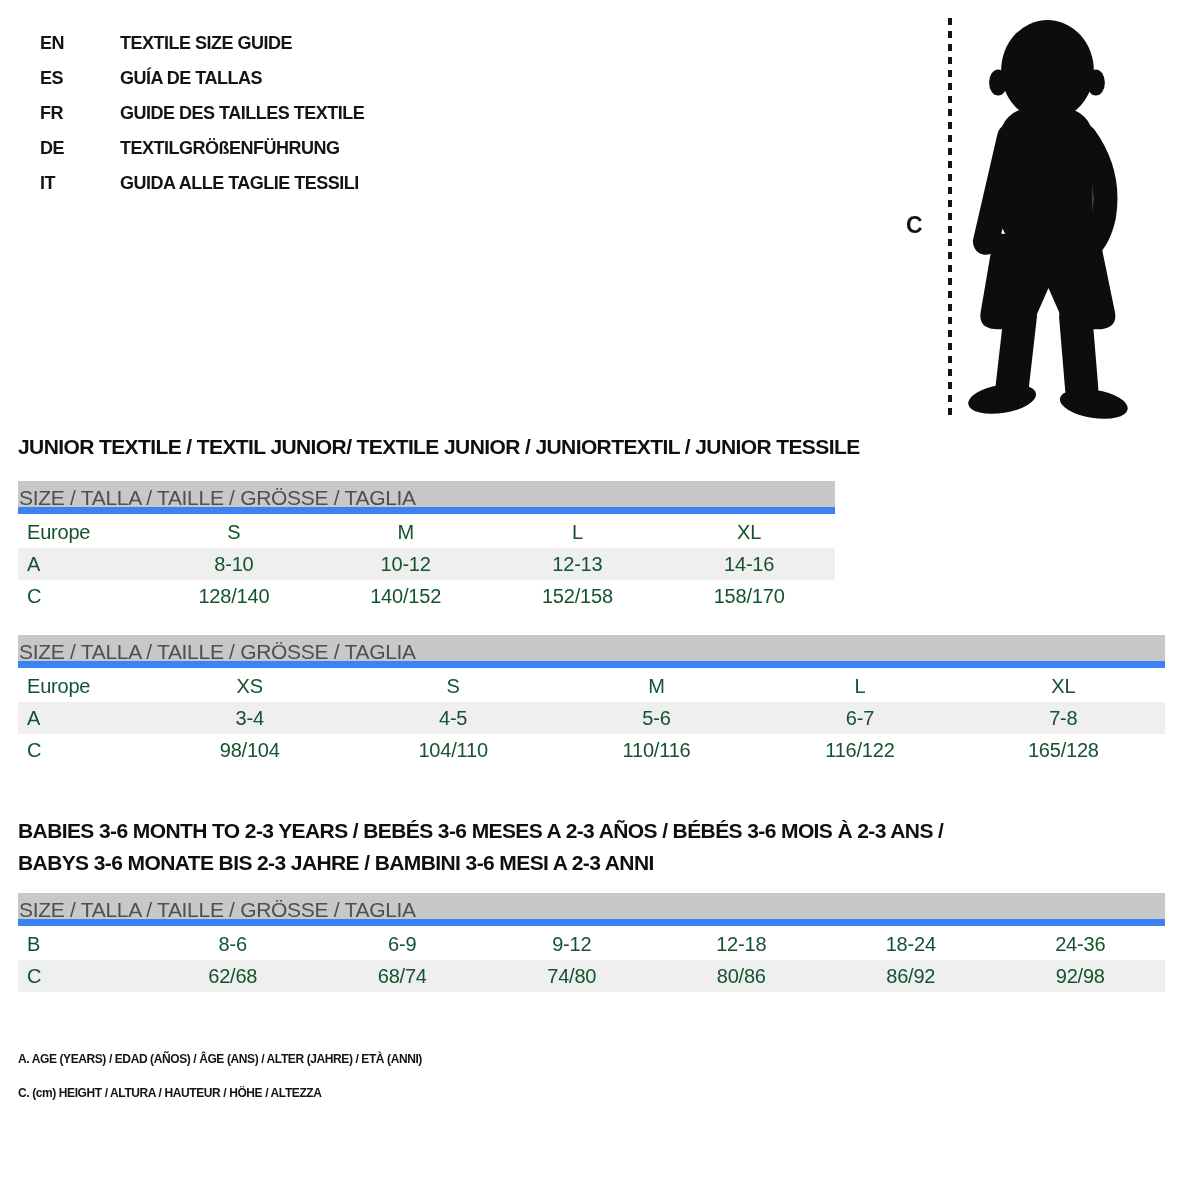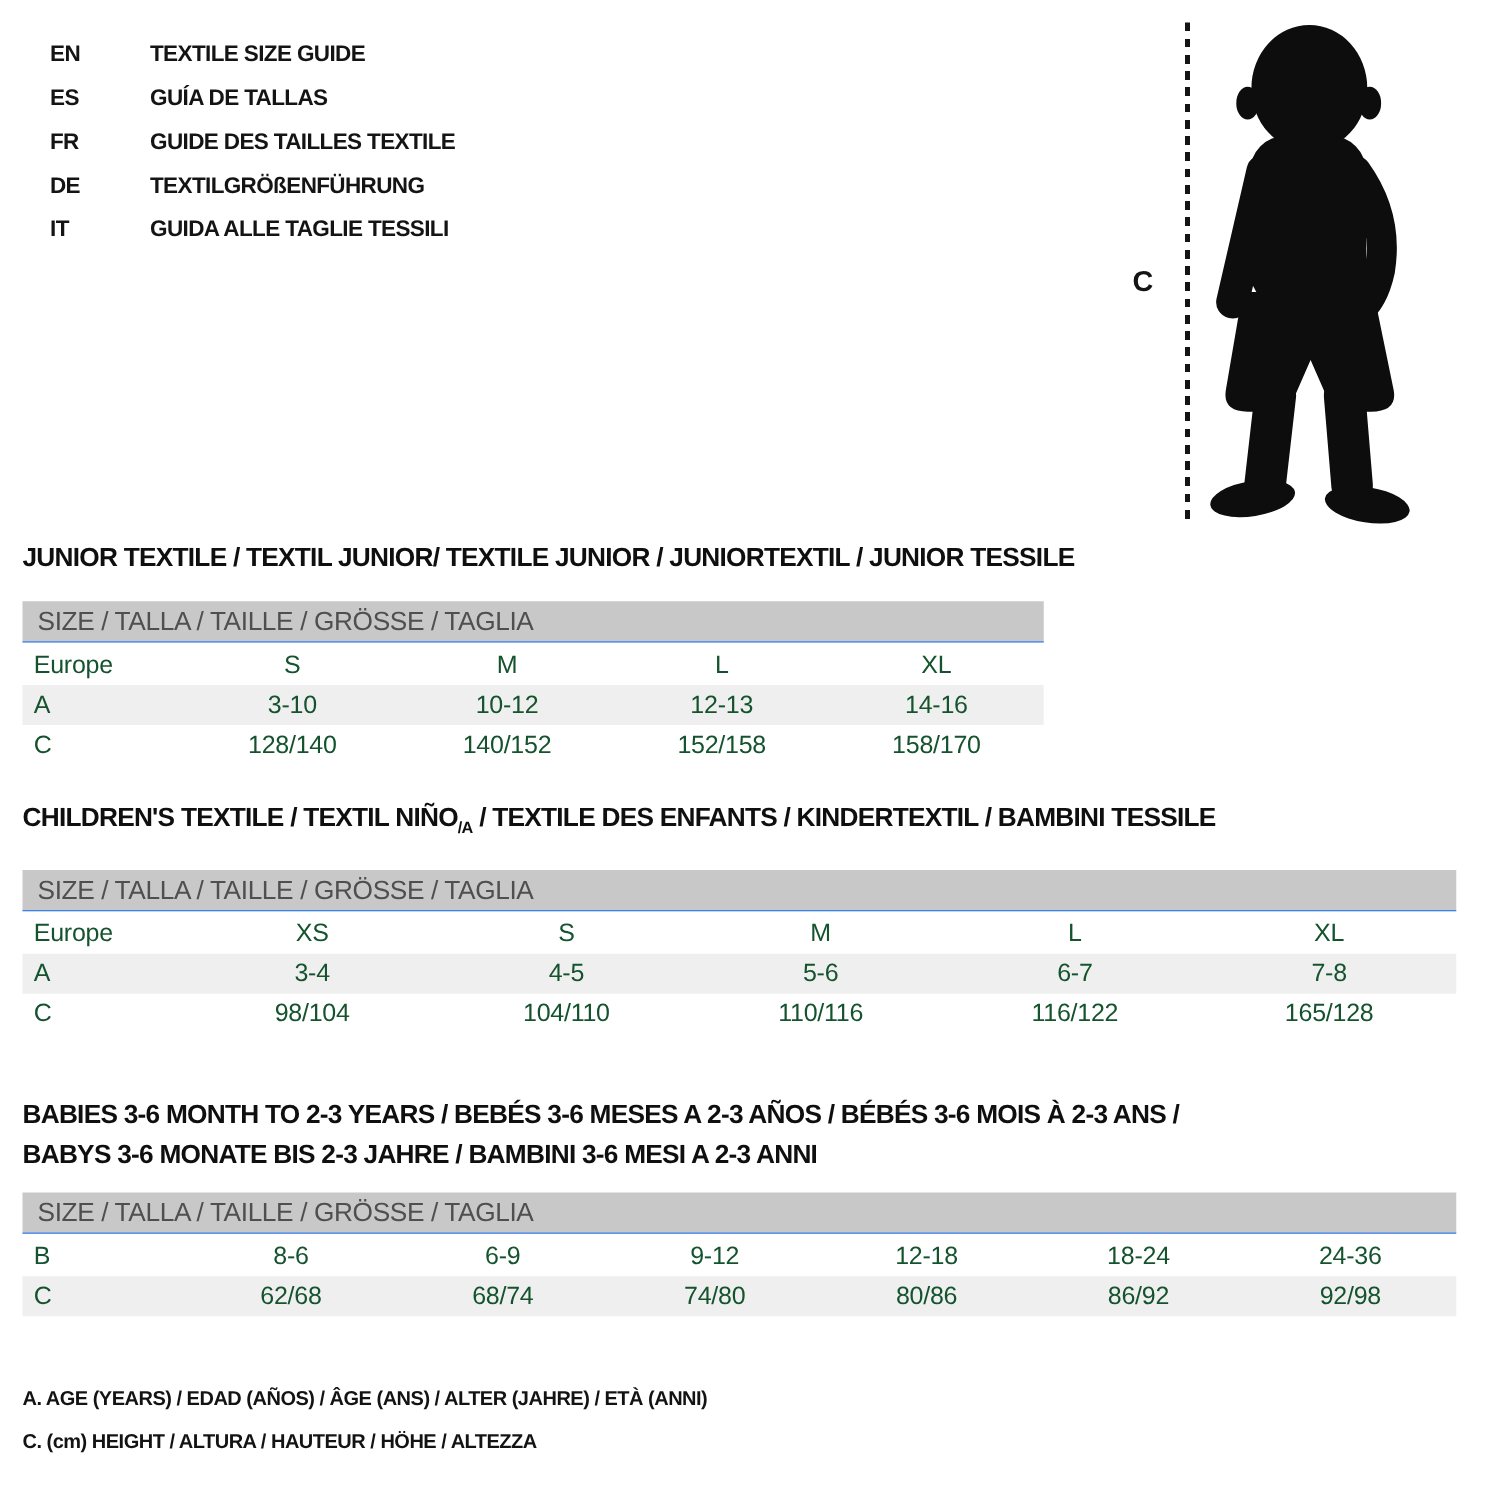--- a/index.html
+++ b/index.html
@@ -73,23 +73,23 @@
     vertical-align: sub;
     font-weight: 700;
   }
   .size-table { }
   .size-table.junior { width: 817px; }
   .size-table.wide { width: 1147px; }
   .size-header-bar {
     height: 33px;
     line-height: 33px;
     background: #c8c8c8;
-    border-bottom: 1px solid #3b82f6;
+    border-bottom: 7px solid #3b82f6;
     margin-bottom: 2px;
-    padding-left: 12px;
+    padding-left: 1px;
     font-size: 21px;
     letter-spacing: -0.3px;
     color: #4f4f4f;
     box-sizing: border-box;
   }
   .t-row {
     display: flex;
     height: 32px;
     align-items: center;
     font-size: 20px;
@@ -108,21 +108,21 @@
     text-align: center;
   }
 
   .mt-table { margin-top: 23px; }
   .children-title { margin-top: 32px; }
   .babies-title { margin-top: 49px; line-height: 32px; }
   .babies-table { margin-top: 14px; }
 
   .legend {
     margin-top: 50px;
-    font-size: 16px;
+    font-size: 12px;
     font-weight: 700;
     letter-spacing: -0.4px;
     line-height: 34px;
     color: #131313;
   }
 </style>
 </head>
 <body>
 
 <div id="page">
@@ -182,37 +182,34 @@
       <div class="size-header-bar">SIZE / TALLA / TAILLE / GRÖSSE / TAGLIA</div>
       <div class="t-row">
         <span class="t-label">Europe</span>
         <span class="t-cell">S</span>
         <span class="t-cell">M</span>
         <span class="t-cell">L</span>
         <span class="t-cell">XL</span>
       </div>
       <div class="t-row shaded">
         <span class="t-label">A</span>
-        <span class="t-cell">3-10</span>
+        <span class="t-cell">8-10</span>
         <span class="t-cell">10-12</span>
         <span class="t-cell">12-13</span>
         <span class="t-cell">14-16</span>
       </div>
       <div class="t-row">
         <span class="t-label">C</span>
         <span class="t-cell">128/140</span>
         <span class="t-cell">140/152</span>
         <span class="t-cell">152/158</span>
         <span class="t-cell">158/170</span>
       </div>
     </div>
 
-    <div class="section-title children-title">
-      <span>CHILDREN'S TEXTILE / TEXTIL NIÑO</span><span class="sub">/A</span><span> / TEXTILE DES ENFANTS / KINDERTEXTIL / BAMBINI TESSILE</span>
-    </div>
     <div class="size-table wide mt-table">
       <div class="size-header-bar">SIZE / TALLA / TAILLE / GRÖSSE / TAGLIA</div>
       <div class="t-row">
         <span class="t-label">Europe</span>
         <span class="t-cell">XS</span>
         <span class="t-cell">S</span>
         <span class="t-cell">M</span>
         <span class="t-cell">L</span>
         <span class="t-cell">XL</span>
       </div>

